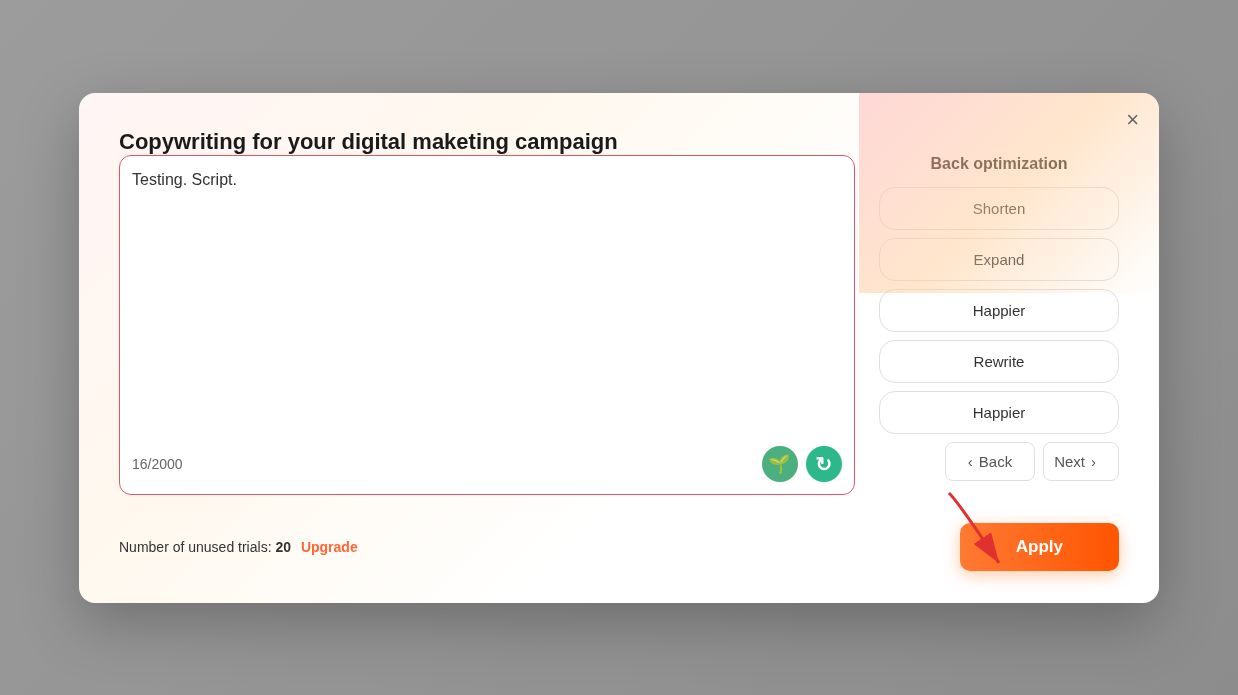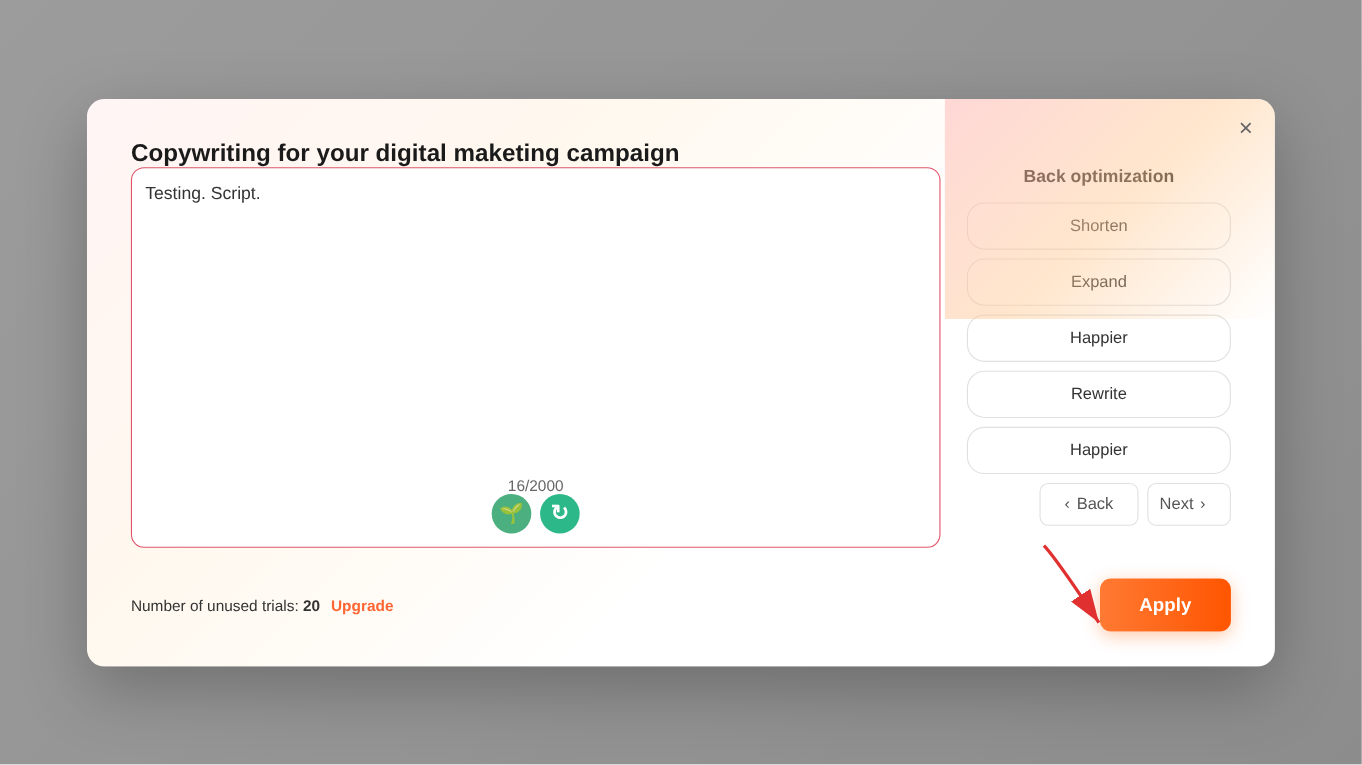--- a/index.html
+++ b/index.html
@@ -107,21 +107,20 @@
       min-height: 260px;
       font-family: inherit;
       line-height: 1.5;
     }
 
     .textarea-footer {
       display: flex;
       align-items: center;
       justify-content: space-between;
       margin-top: 8px;
-      flex-direction: column;
     }
 
     .char-count {
       font-size: 14px;
       color: #666;
     }
 
     .icon-buttons {
       display: flex;
       gap: 8px;
@@ -232,21 +231,21 @@
       text-decoration: none;
       cursor: pointer;
       margin-left: 6px;
     }
 
     .apply-button {
       background: linear-gradient(90deg, #ff7a33, #ff5500);
       color: white;
       border: none;
       border-radius: 10px;
-      padding: 14px 36px;
+      padding: 14px 56px;
       font-size: 17px;
       font-weight: 600;
       cursor: pointer;
       box-shadow: 0 4px 16px rgba(255, 100, 0, 0.35);
     }
   </style>
 </head>
 <body>
 
 <div class="page-bg"></div>

